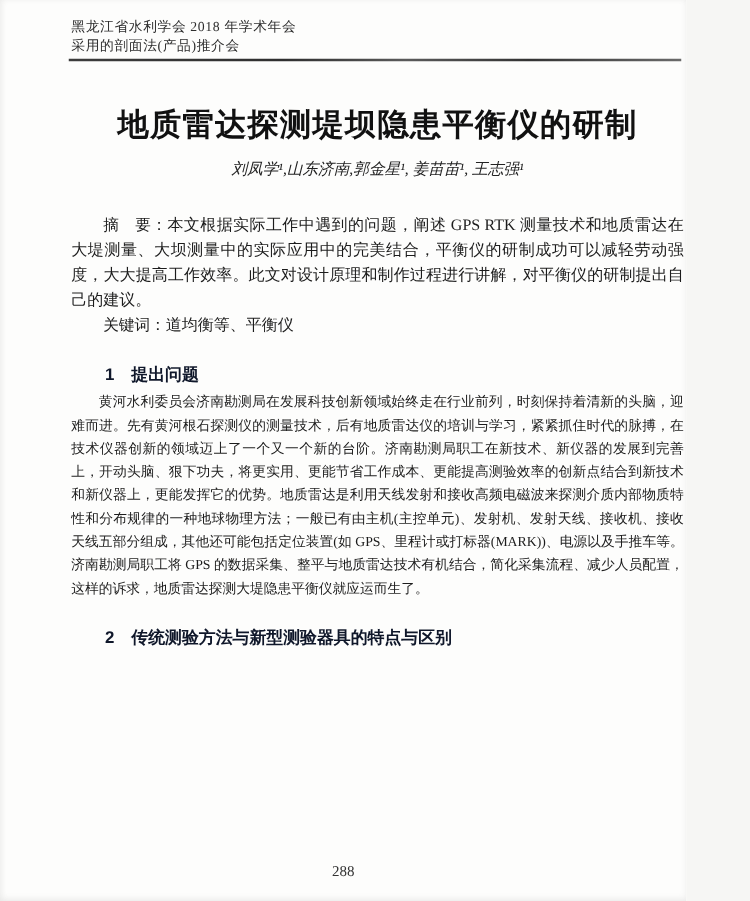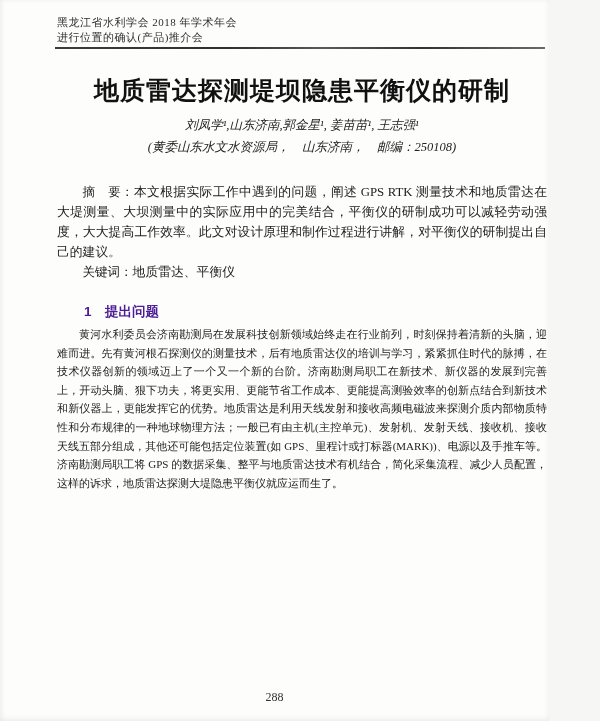--- a/index.html
+++ b/index.html
@@ -25,21 +25,21 @@
   }
   .header-rule {
     position: absolute;
     top: 47px; left: 55px;
     width: 490px; height: 2px;
     border: none; margin: 0; padding: 0;
     background: linear-gradient(90deg, #3c3c3c 0%, #2f2f2f 35%, #5a5a5a 55%, #333 75%, #6a6a6a 100%);
   }
   .content {
     position: absolute;
-    top: 74px; left: 57px;
+    top: 84px; left: 57px;
     width: 490px;
   }
   .paper-title {
     margin: 0;
     text-align: center;
     font-size: 25px;
     font-weight: bold;
     letter-spacing: 1px;
     line-height: 34px;
     color: #111;
@@ -78,21 +78,21 @@
     line-height: 20px;
     text-indent: 2em;
   }
   .section-heading {
     margin: 21px 0 4px;
     font-family: "Liberation Sans", sans-serif;
     font-weight: bold;
     font-size: 13.5px;
     line-height: 18px;
     text-indent: 2em;
-    color: #4c1d95;
+    color: #0f172a;
   }
   .section-heading .sec-num { margin-right: 1em; }
   .body-paragraph {
     margin: 0;
     font-size: 11px;
     line-height: 18.6px;
     text-align: justify;
     text-indent: 2em;
   }
   .page-number {
@@ -104,40 +104,40 @@
     color: #333;
   }
 </style>
 </head>
 <body>
 
 <div class="page">
 
   <div class="conf-header">
     <div>黑龙江省水利学会 2018 年学术年会</div>
-    <div>进行位置的确认(产品)推介会</div>
+    <div>采用的剖面法(产品)推介会</div>
   </div>
 
   <hr class="header-rule">
 
   <div class="content">
 
     <h1 class="paper-title">地质雷达探测堤坝隐患平衡仪的研制</h1>
 
     <p class="authors">刘凤学¹,山东济南,郭金星¹, 姜苗苗¹, 王志强¹</p>
 
-    <p class="affiliation">(黄委山东水文水资源局，　山东济南，　邮编：250108)</p>
 
     <p class="abstract"><span class="label">摘　要：</span><span>本文根据实际工作中遇到的问题，阐述 GPS RTK 测量技术和地质雷达在大堤测量、大坝测量中的实际应用中的完美结合，平衡仪的研制成功可以减轻劳动强度，大大提高工作效率。此文对设计原理和制作过程进行讲解，对平衡仪的研制提出自己的建议。</span></p>
 
-    <p class="keywords"><span class="label">关键词：</span><span>地质雷达、平衡仪</span></p>
+    <p class="keywords"><span class="label">关键词：</span><span>道均衡等、平衡仪</span></p>
 
     <h2 class="section-heading"><span class="sec-num">1</span><span>提出问题</span></h2>
 
     <p class="body-paragraph">黄河水利委员会济南勘测局在发展科技创新领域始终走在行业前列，时刻保持着清新的头脑，迎难而进。先有黄河根石探测仪的测量技术，后有地质雷达仪的培训与学习，紧紧抓住时代的脉搏，在技术仪器创新的领域迈上了一个又一个新的台阶。济南勘测局职工在新技术、新仪器的发展到完善上，开动头脑、狠下功夫，将更实用、更能节省工作成本、更能提高测验效率的创新点结合到新技术和新仪器上，更能发挥它的优势。地质雷达是利用天线发射和接收高频电磁波来探测介质内部物质特性和分布规律的一种地球物理方法；一般已有由主机(主控单元)、发射机、发射天线、接收机、接收天线五部分组成，其他还可能包括定位装置(如 GPS、里程计或打标器(MARK))、电源以及手推车等。济南勘测局职工将 GPS 的数据采集、整平与地质雷达技术有机结合，简化采集流程、减少人员配置，这样的诉求，地质雷达探测大堤隐患平衡仪就应运而生了。</p>
 
+    <h2 class="section-heading"><span class="sec-num">2</span><span>传统测验方法与新型测验器具的特点与区别</span></h2>
 
 
   </div>
 
   <div class="page-number">288</div>
 
 </div>
 
 </body></html>

